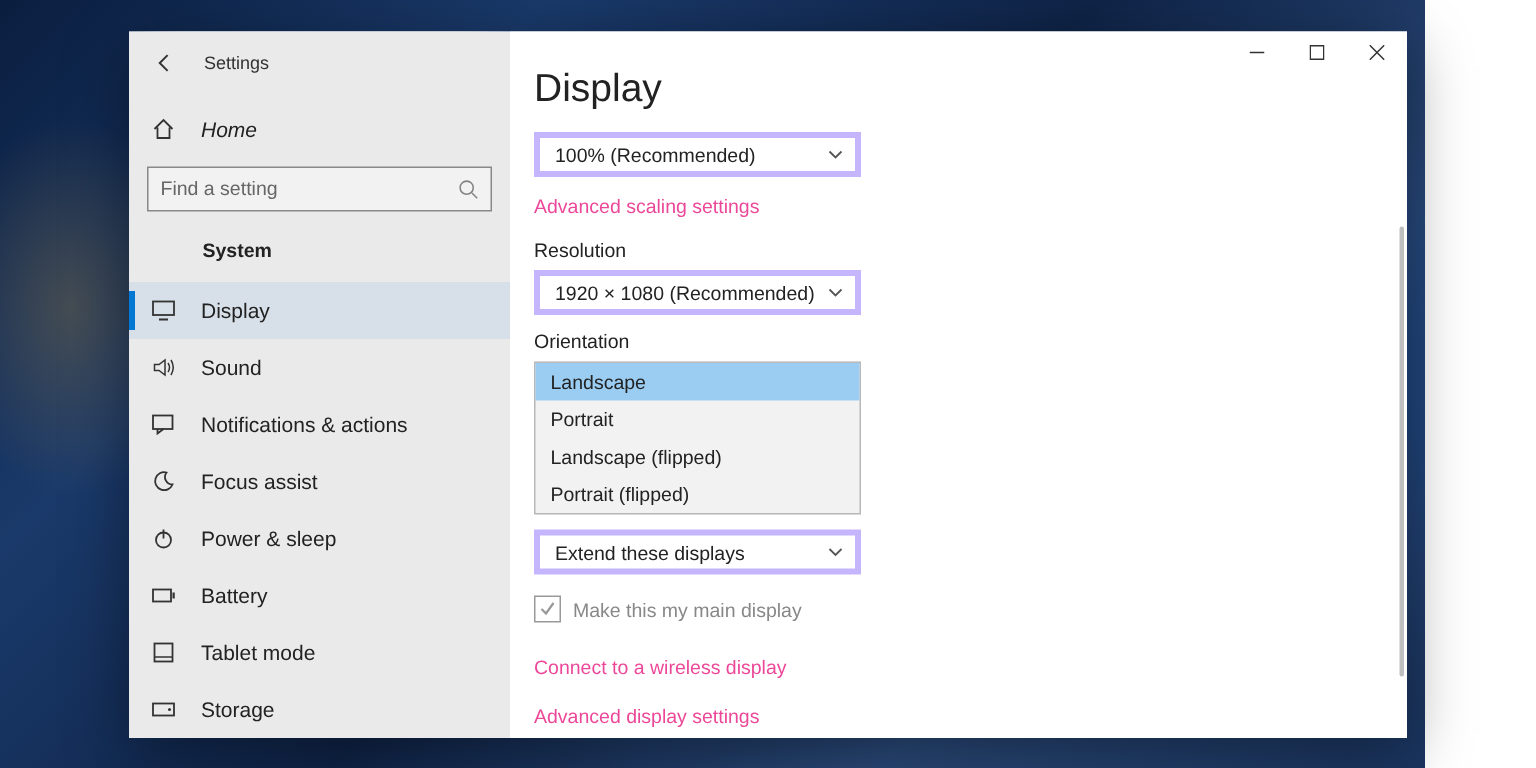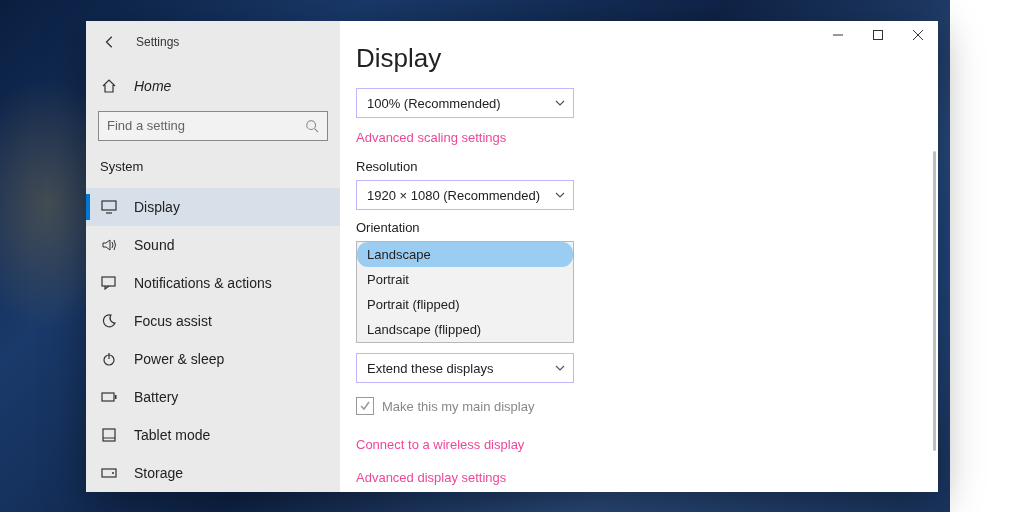--- a/index.html
+++ b/index.html
@@ -43,21 +43,21 @@
     margin: 8px 12px 10px 12px; height: 32px;
     border: 1px solid #888; background: rgba(255,255,255,0.4);
     display: flex; align-items: center; padding: 0 8px;
   }
   .search-box input {
     flex: 1; border: none; background: transparent; outline: none;
     font-size: 13px; color: #555;
   }
   .search-box input::placeholder { color: #666; font-style: normal; }
   .search-icon { width: 14px; height: 14px; opacity: 0.7; }
-  .category { font-size: 13px; font-weight: 400; color: #222; padding: 8px 14px 14px 14px; }
+  .category { font-size: 13px; font-weight: 700; color: #222; padding: 8px 14px 14px 14px; margin-left: 35px; }
   .nav { display: flex; flex-direction: column; }
   .nav-item {
     height: 38px; display: flex; align-items: center; padding-left: 14px; cursor: pointer;
     position: relative;
   }
   .nav-item.active::before {
     content: ""; position: absolute; left: 0; top: 6px; bottom: 6px; width: 4px; background: #0078d4;
   }
   .nav-item.active { background: rgba(0,120,212,0.08); }
   .nav-item .icon { width: 18px; display: flex; justify-content: center; align-items: center; }
@@ -70,33 +70,33 @@
   }
   .winctrl div {
     width: 40px; height: 28px; display: flex; align-items: center; justify-content: center; cursor: pointer;
   }
   .winctrl svg { width: 10px; height: 10px; }
   .content {
     padding: 22px 0 0 16px; overflow: hidden; position: relative; height: 100%;
   }
   .page-title { font-size: 26px; font-weight: 400; color: #222; margin-bottom: 14px; }
   .combo {
-    width: 218px; height: 30px; border: 1px solid #c4b5fd; background: #fff;
+    width: 218px; height: 30px; border: 4px solid #c4b5fd; background: #fff;
     display: flex; align-items: center; justify-content: space-between;
     padding: 0 8px 0 10px; font-size: 13px; color: #222; cursor: pointer;
   }
   .combo .chev { width: 10px; height: 10px; }
   .link { font-size: 13px; color: #ec4899; margin: 12px 0 14px 0; cursor: pointer; display: inline-block; }
   .section-label { font-size: 13px; color: #222; margin-bottom: 6px; }
   .dropdown {
     width: 218px; border: 1px solid #b8b8b8; background: #f2f2f2; margin-bottom: 10px;
   }
   .dropdown .opt {
     height: 25px; padding: 0 10px; font-size: 13px; color: #222;
-    display: flex; align-items: center; cursor: pointer; border-radius: 11px;
+    display: flex; align-items: center; cursor: pointer;
   }
   .dropdown .opt.selected { background: #9bcdf2; }
   .checkbox-row {
     display: flex; align-items: center; margin: 14px 0;
   }
   .checkbox {
     width: 18px; height: 18px; border: 1px solid #999; display: flex;
     align-items: center; justify-content: center; margin-right: 8px;
   }
   .checkbox svg { width: 12px; height: 12px; }
@@ -255,22 +255,22 @@
           <svg class="chev" viewBox="0 0 10 10">
               <path d="M1 3 L5 7 L9 3" stroke="#555" stroke-width="1.2" fill="none"></path>
             </svg>
         </div>
 
         <div class="gap"></div>
         <div class="section-label">Orientation</div>
         <div class="dropdown">
           <div class="opt selected">Landscape</div>
           <div class="opt">Portrait</div>
+          <div class="opt">Landscape (flipped)</div>
           <div class="opt">Portrait (flipped)</div>
-          <div class="opt">Landscape (flipped)</div>
         </div>
 
         <div class="combo">
           <span>Extend these displays</span>
           <svg class="chev" viewBox="0 0 10 10">
               <path d="M1 3 L5 7 L9 3" stroke="#555" stroke-width="1.2" fill="none"></path>
             </svg>
         </div>
 
         <div class="checkbox-row">

